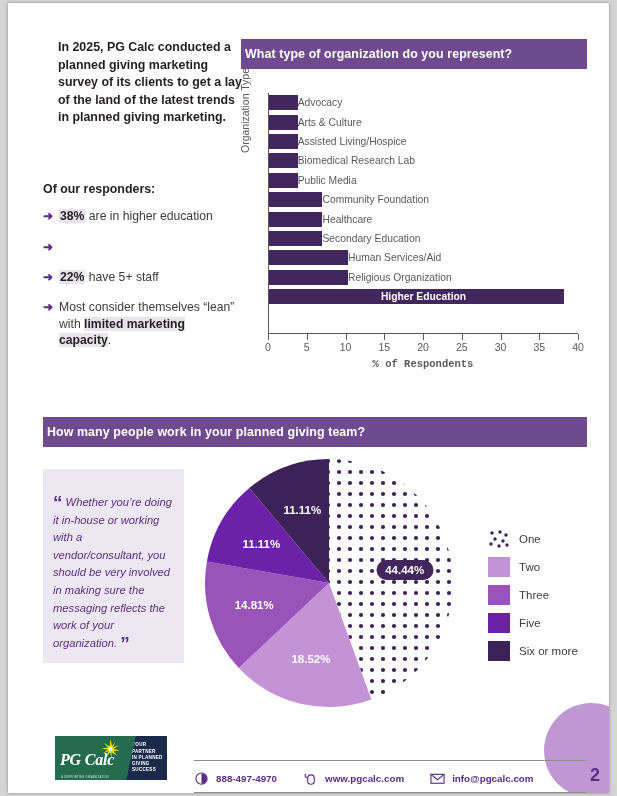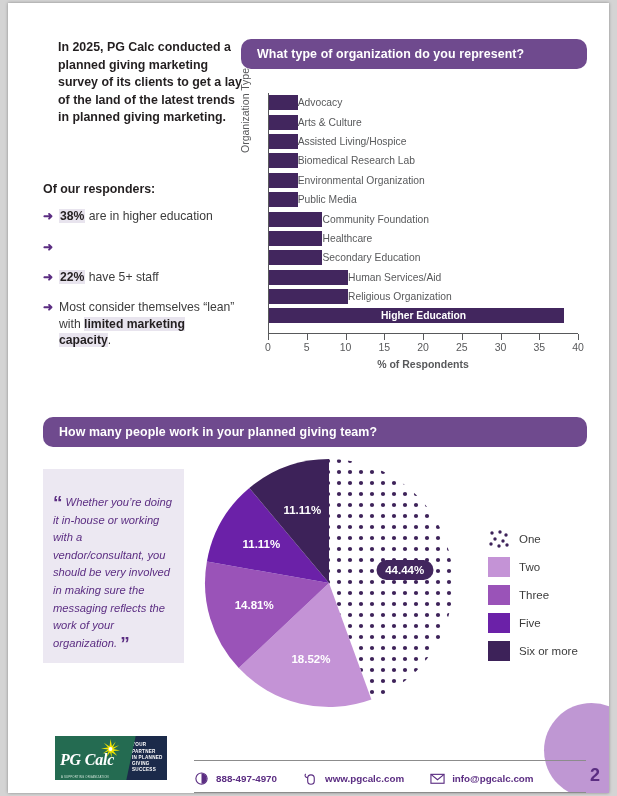--- a/index.html
+++ b/index.html
@@ -35,23 +35,22 @@
   .bullet-text {
     font-size:12.2px; line-height:16.5px; color:#3c3c3c;
   }
   .bullet-text b { color:#231f20; background:#e8e4ee; padding:0 1px; }
   .hl { background:#e8e4ee; font-weight:bold; color:#231f20; }
 
   
   .sec-head {
     position:absolute; background:#6f4a8e;
     color:#ffffff; font-weight:bold; font-size:12.4px;
-    display:flex; align-items:center; padding-left:16px;
+    display:flex; align-items:center; padding-left:4px;
     letter-spacing:.1px;
-    border-radius:10px;
   }
   #bar-head { left:233px; top:36px; width:346px; height:30px; }
   #pie-head { left:35px; top:414px; width:544px; height:30px; }
 
   
   .barchart { position:absolute; left:233px; top:90px; width:350px; height:285px; }
   .ylabel {
     position:absolute; left:-2px; top:60px;
     transform:rotate(-90deg); transform-origin:left top;
     font-size:10.5px; color:#58595b; white-space:nowrap;
@@ -73,21 +72,21 @@
     position:absolute; left:27px; top:240px; width:310px; height:7px;
     border-top:1.5px solid #58595b;
   }
   .tick { position:absolute; top:0; width:1px; height:6px; background:#58595b; }
   .tickl {
     position:absolute; top:248px; font-size:10.5px; color:#58595b;
     transform:translateX(-50%); text-align:center;
   }
   .xtitle {
     position:absolute; left:27px; top:265px; width:310px;
-    text-align:center; font-size:10.5px; font-weight:bold; color:#58595b;
+    text-align:center; font-size:10.5px; font-weight:bold; color:#58595b;font-family:Liberation Mono, monospace;
   }
 
   
   .quote {
     position:absolute; left:35px; top:466px; width:141px; height:194px;
     background:#ece8f2; padding:13px 11px 10px 10px;
   }
   .quote-text {
     font-size:11.2px; line-height:17.6px; font-style:italic;
     color:#5b2d82; text-align:left;margin-top:12px;
@@ -209,24 +208,20 @@
           <div class="bar" style="width: 28.675px; background: rgb(66, 38, 94);"></div>
           <div class="blabel">Arts &amp; Culture</div>
         </div>
         <div class="brow">
           <div class="bar" style="width: 28.675px; background: rgb(66, 38, 94);"></div>
           <div class="blabel">Assisted Living/Hospice</div>
         </div>
         <div class="brow">
           <div class="bar" style="width: 28.675px; background: rgb(66, 38, 94);"></div>
           <div class="blabel">Biomedical Research Lab</div>
-        </div>
-        <div class="brow">
-          <div class="bar" style="width: 28.675px; background: rgb(66, 38, 94);"></div>
-          <div class="blabel">Environmental Organization</div>
         </div>
         <div class="brow">
           <div class="bar" style="width: 28.675px; background: rgb(66, 38, 94);"></div>
           <div class="blabel">Public Media</div>
         </div>
         <div class="brow">
           <div class="bar" style="width: 53.475px; background: rgb(66, 38, 94);"></div>
           <div class="blabel">Community Foundation</div>
         </div>
         <div class="brow">

